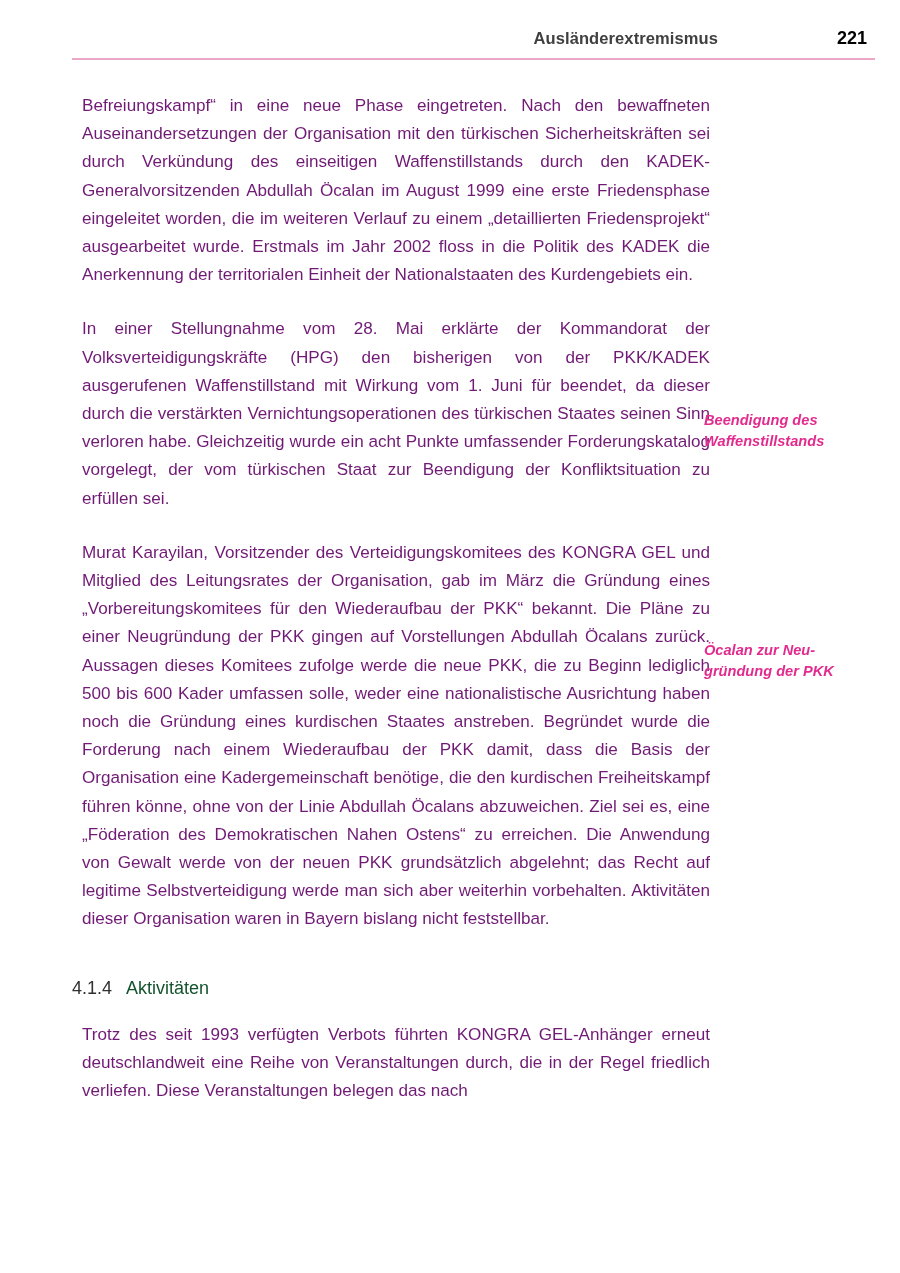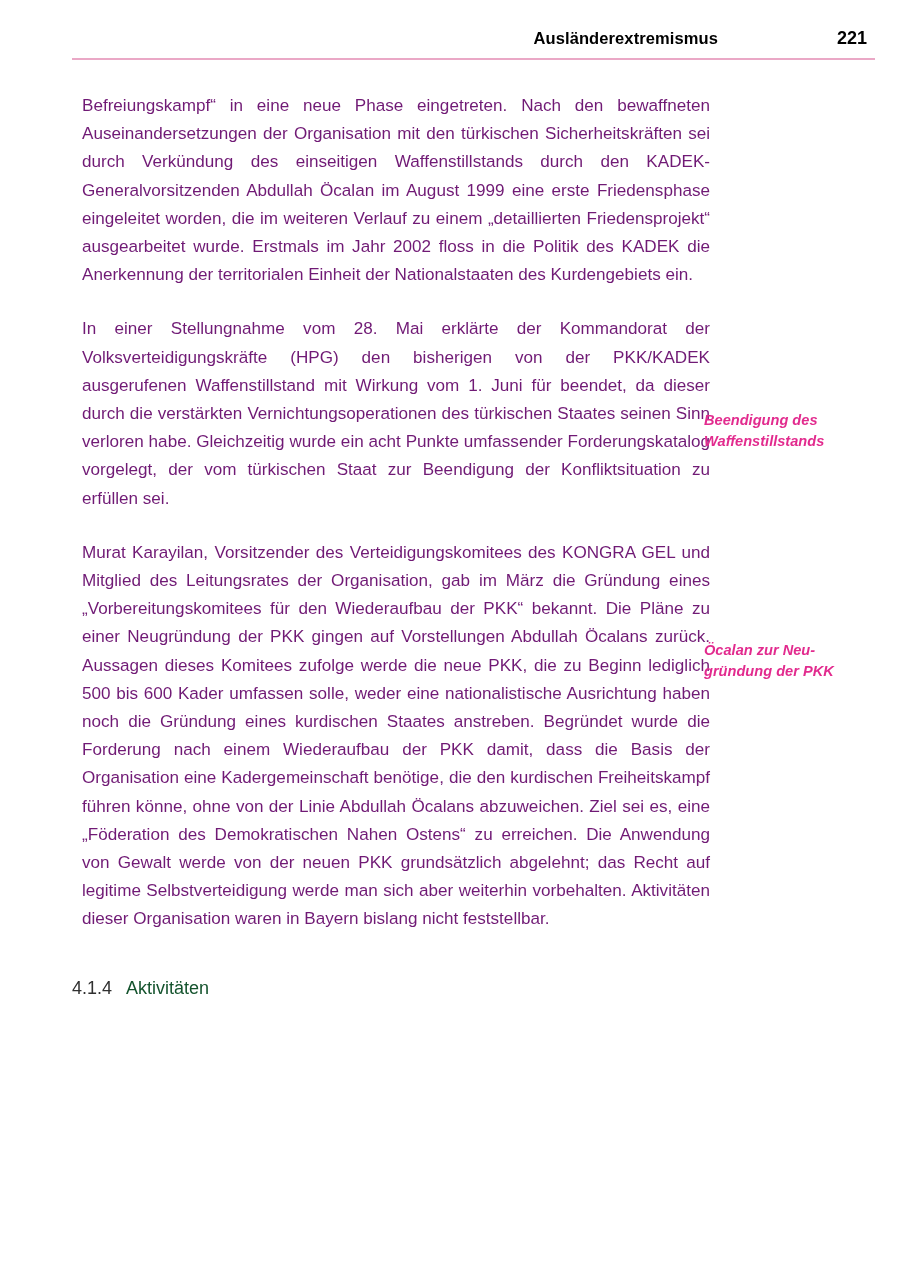--- a/index.html
+++ b/index.html
@@ -27,21 +27,21 @@
     right: 24px;
     height: 26px;
     display: flex;
     align-items: baseline;
     justify-content: flex-end;
   }
 
   .running-head-title {
     font-size: 16.5px;
     font-weight: bold;
-    color: #000000;
+    color: #404040;
     letter-spacing: 0.1px;
     white-space: nowrap;
   }
 
   .running-head-page {
     font-size: 18px;
     font-weight: bold;
     color: #000000;
     margin-left: 110px;
     width: 48px;
@@ -137,20 +137,21 @@
 
     <p class="body-par">In einer Stellungnahme vom 28. Mai erklärte der Kommandorat der Volksverteidigungskräfte (HPG) den bisherigen von der PKK/KADEK ausgerufenen Waffenstillstand mit Wirkung vom 1. Juni für beendet, da dieser durch die verstärkten Vernichtungsoperationen des türkischen Staates seinen Sinn verloren habe. Gleichzeitig wurde ein acht Punkte umfassender Forderungskatalog vorgelegt, der vom türkischen Staat zur Beendigung der Konfliktsituation zu erfüllen sei.</p>
 
     <p class="body-par last-of-block">Murat Karayilan, Vorsitzender des Verteidigungskomitees des KONGRA GEL und Mitglied des Leitungsrates der Organisation, gab im März die Gründung eines „Vorbereitungskomitees für den Wiederaufbau der PKK“ bekannt. Die Pläne zu einer Neugründung der PKK gingen auf Vorstellungen Abdullah Öcalans zurück. Aussagen dieses Komitees zufolge werde die neue PKK, die zu Beginn lediglich 500 bis 600 Kader umfassen solle, weder eine nationalistische Ausrichtung haben noch die Gründung eines kurdischen Staates anstreben. Begründet wurde die Forderung nach einem Wiederaufbau der PKK damit, dass die Basis der Organisation eine Kadergemeinschaft benötige, die den kurdischen Freiheitskampf führen könne, ohne von der Linie Abdullah Öcalans abzuweichen. Ziel sei es, eine „Föderation des Demokratischen Nahen Ostens“ zu erreichen. Die Anwendung von Gewalt werde von der neuen PKK grundsätzlich abgelehnt; das Recht auf legitime Selbstverteidigung werde man sich aber weiterhin vorbehalten. Aktivitäten dieser Organisation waren in Bayern bislang nicht feststellbar.</p>
 
     <div class="section-heading">
       <span class="section-number">4.1.4</span>
       <span class="section-title">Aktivitäten</span>
     </div>
 
+    <p class="body-par">Trotz des seit 1993 verfügten Verbots führten KONGRA GEL-Anhänger erneut deutschlandweit eine Reihe von Veranstaltungen durch, die in der Regel friedlich verliefen. Diese Veranstaltungen belegen das nach</p>
 
   </div>
 
   <div class="margin-note" id="margin-note-1">
     <span>Beendigung des</span>
     <span>Waffenstillstands</span>
   </div>
 
   <div class="margin-note" id="margin-note-2">
     <span>Öcalan zur Neu-</span>

